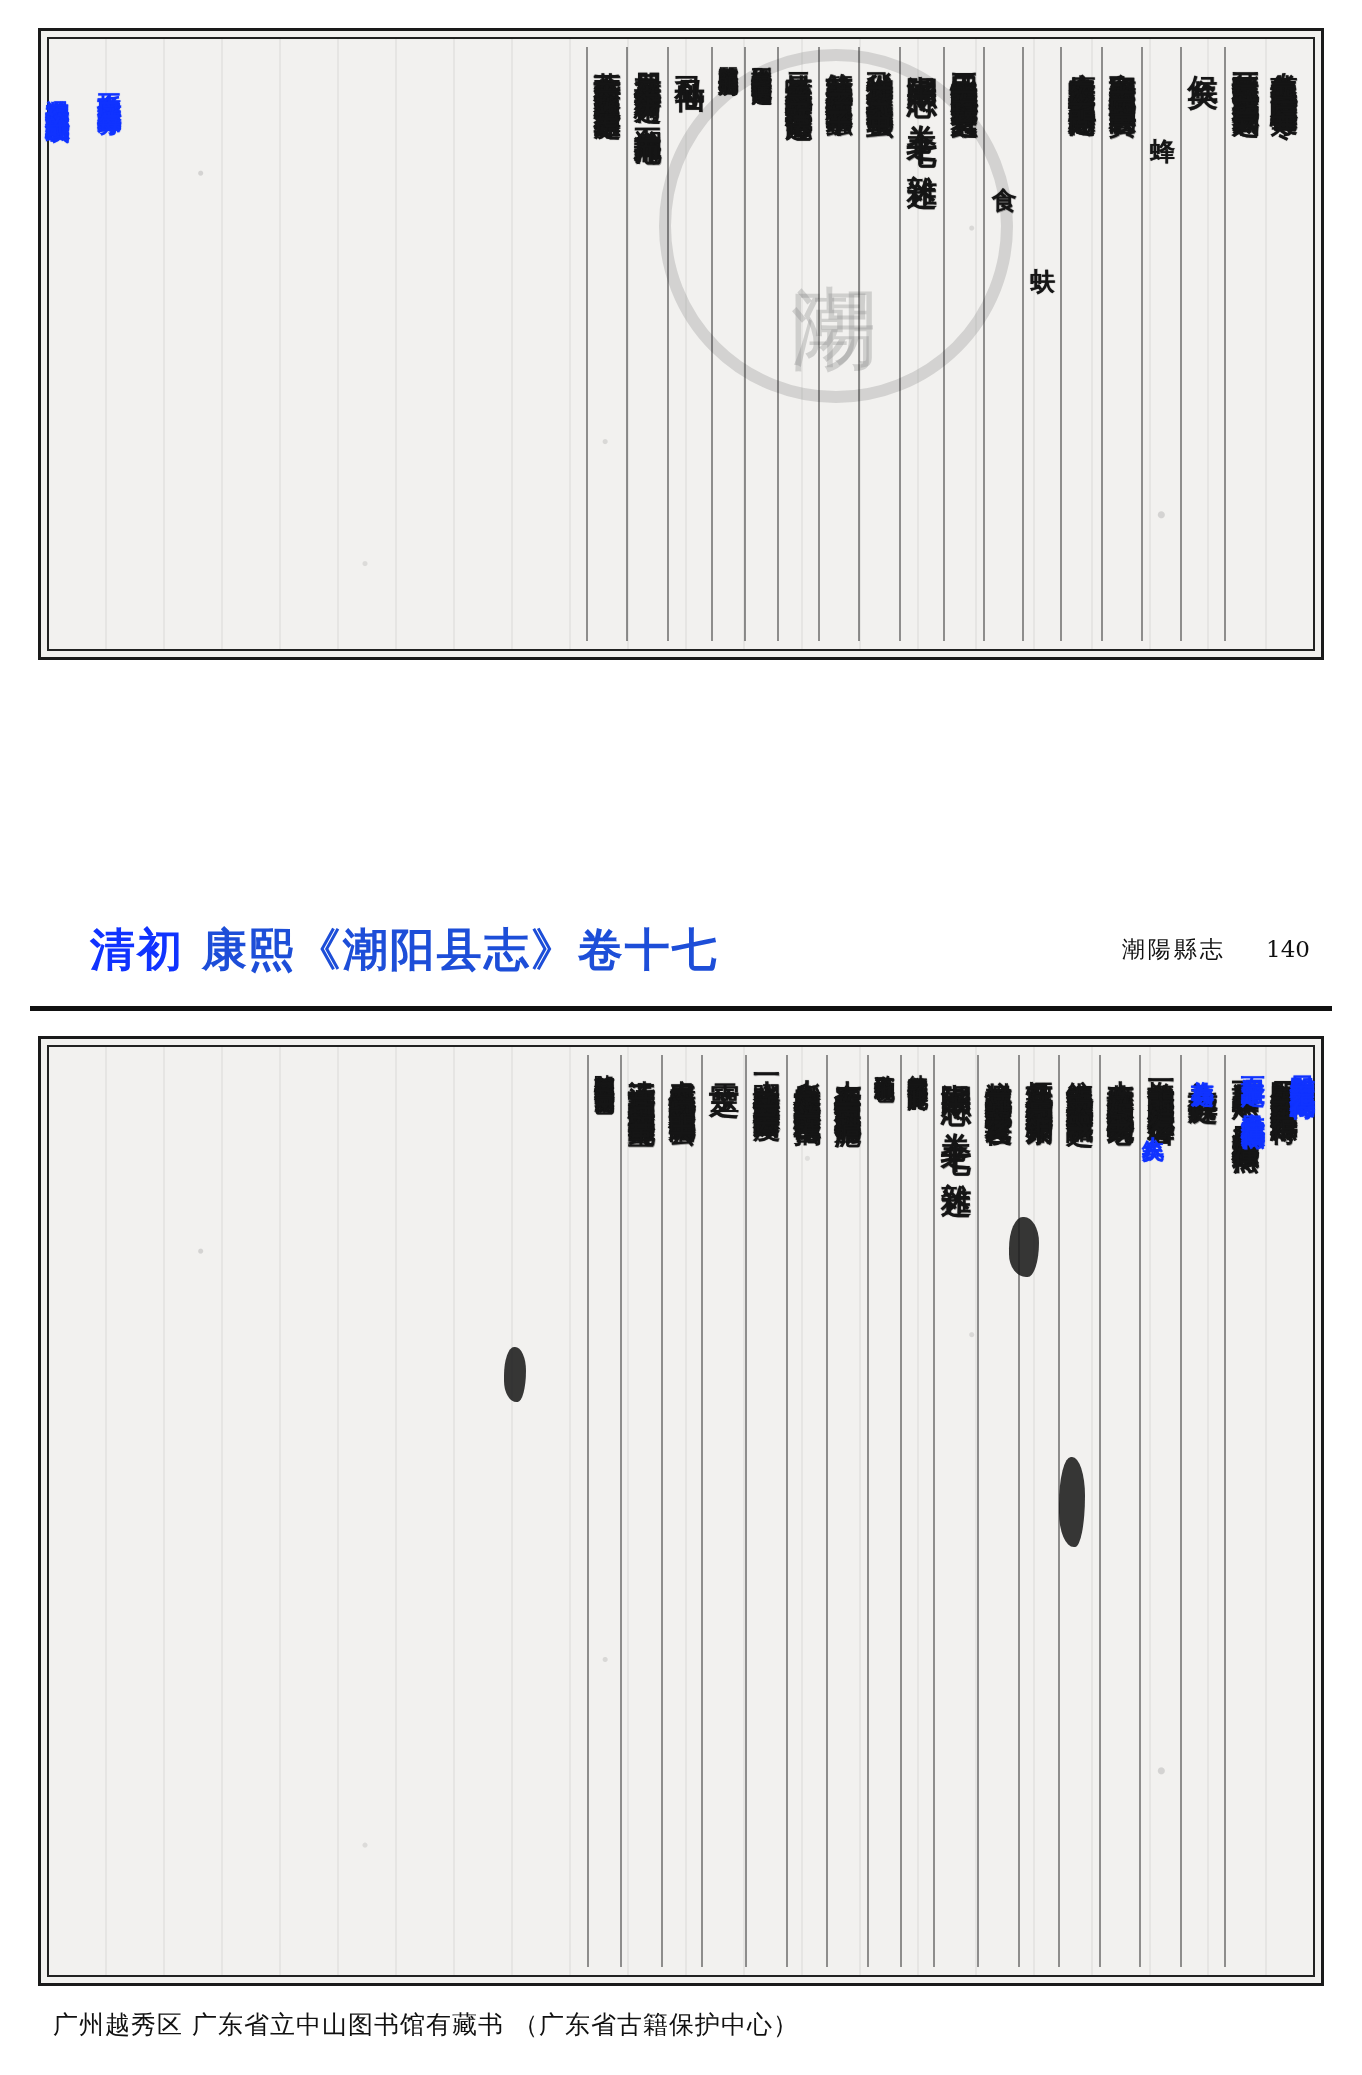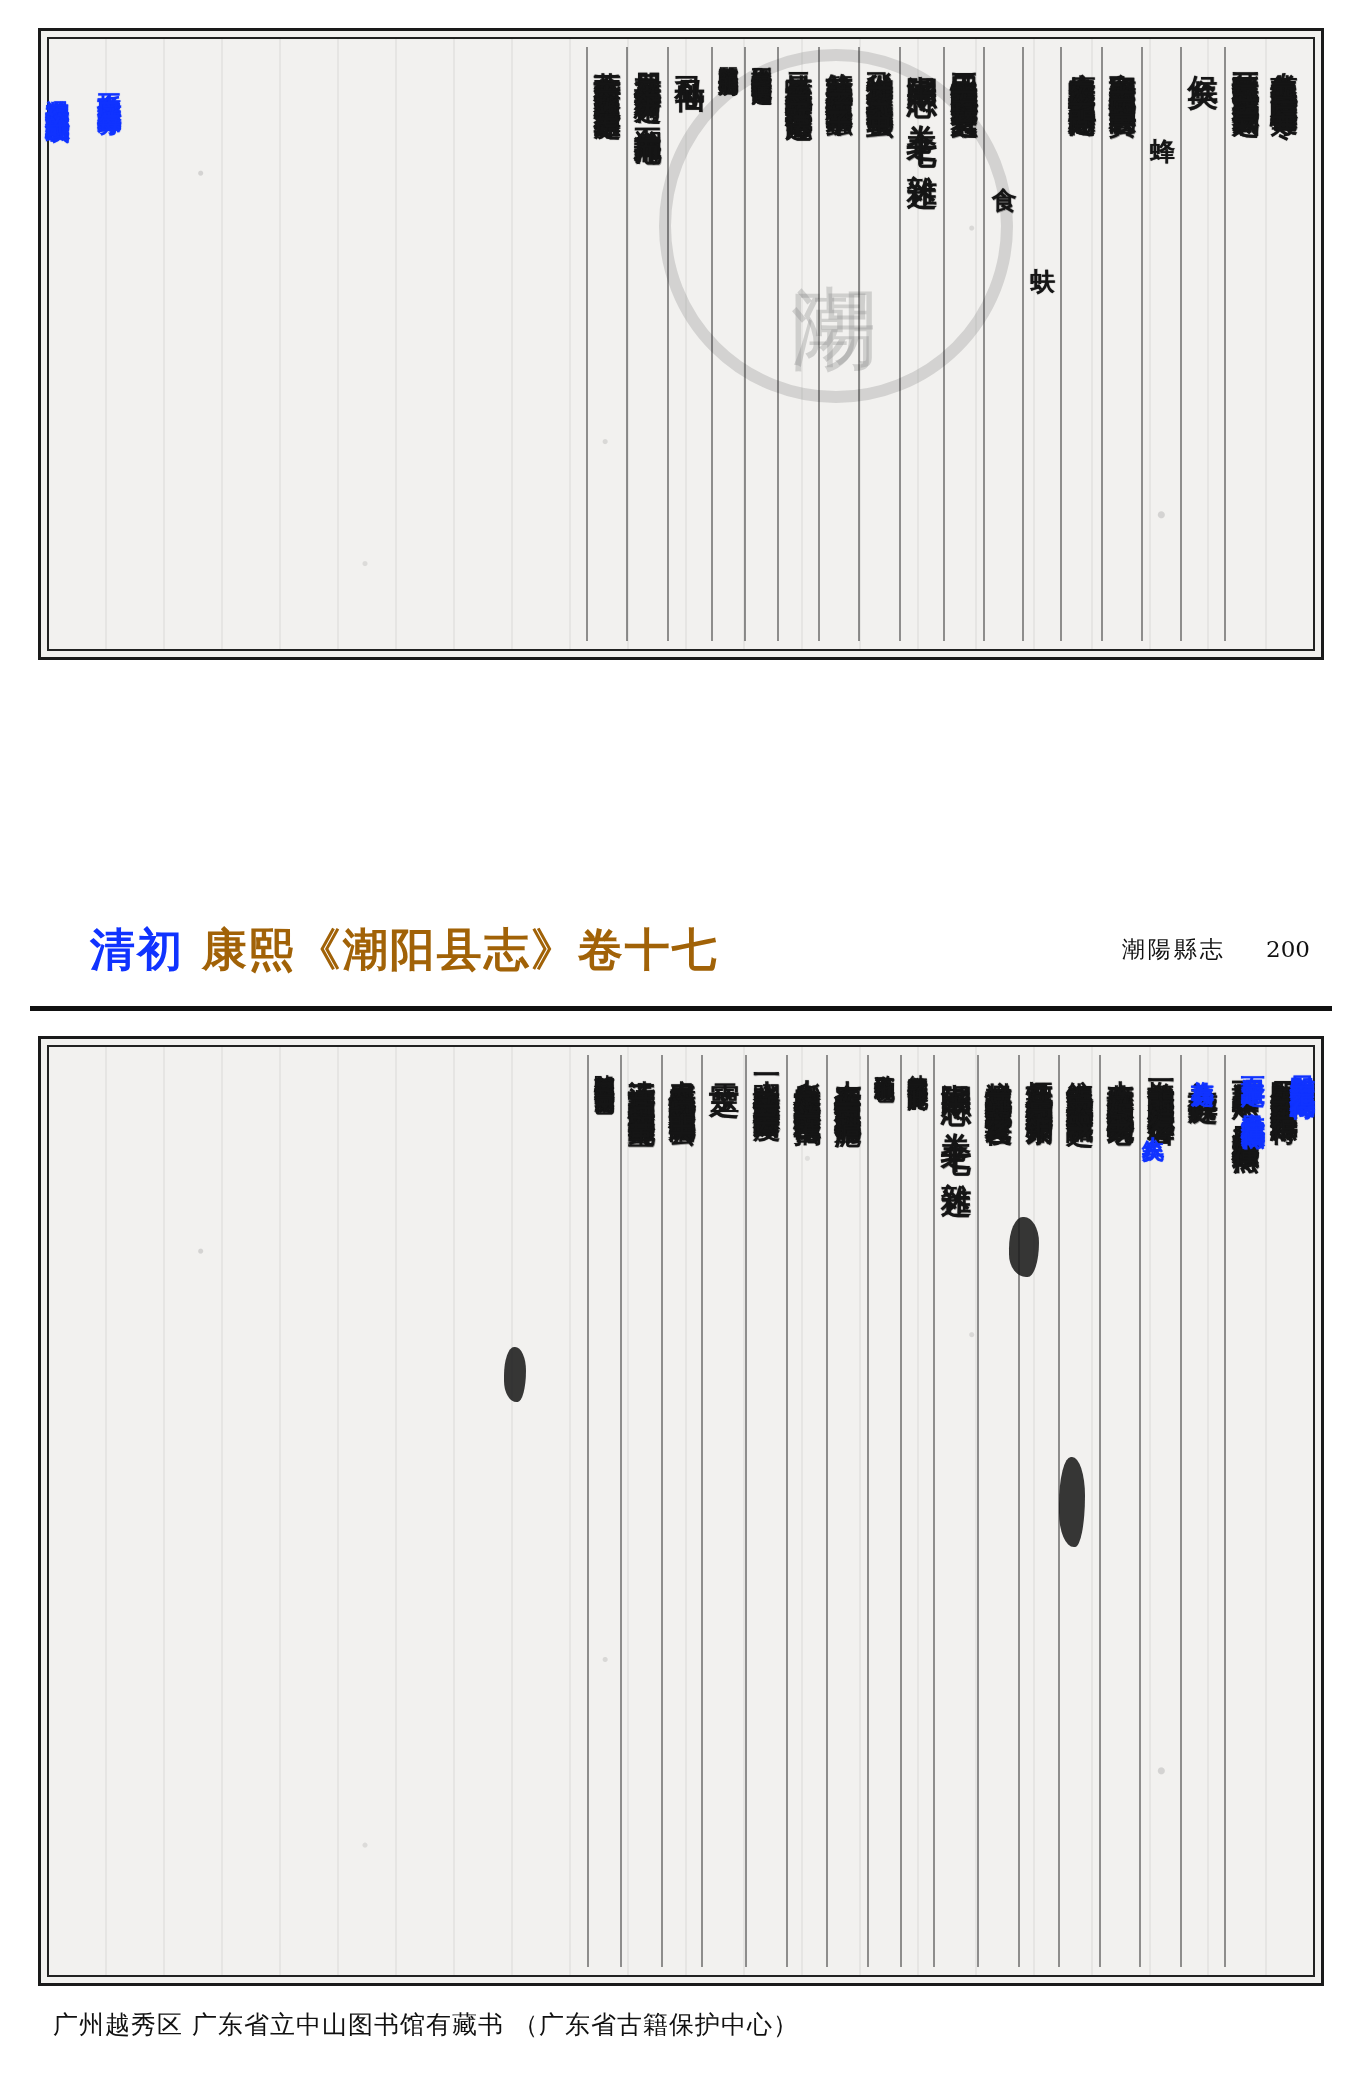--- a/index.html
+++ b/index.html
@@ -177,21 +177,21 @@
     position: absolute;
     left: 90px;
     top: 0;
     font-family: "DejaVu Serif", serif;
     font-size: 45px;
     font-weight: 700;
     letter-spacing: 2px;
     white-space: nowrap;
   }
   .cap-blue { color: #1033ff; }
-  .cap-red  { color: #a16207; }
+  .cap-red  { color: #1d4ed8; }
   .cap-side {
     position: absolute;
     right: 52px;
     top: 14px;
     font-family: "DejaVu Serif", serif;
     font-size: 23px;
     color: #111;
     letter-spacing: 3px;
     white-space: nowrap;
   }
@@ -260,21 +260,21 @@
   <div class="anno anno-left-1">遇其導坐處則多吉地故久往往陰識之以為驗或</div>
   <div class="anno anno-left-2">多不扦穴聽人自得之矢口成讖後凡皆如券每</div>
 
   <div class="caption-band">
     <div class="cap-main">
       <span class="cap-blue">清初</span>
       <span class="cap-red">康熙《潮阳县志》卷十七</span>
     </div>
     <div class="cap-side">
       <span>潮陽縣志</span>
-      <span class="pageno">200</span>
+      <span class="pageno">140</span>
     </div>
   </div>
   <div class="rule"></div>
 
   <div class="plate plate-bottom">
     <div class="plate-inner">
       <div class="colset">
         <div class="vcol first">日即何野雲也從陳友諒而敗佯狂來此然終不得</div>
         <div class="vcol">而詳居止無定　多在鳳港盧家其鄉外有冢累然傳</div>
         <div class="vcol head">為其葬處</div>

